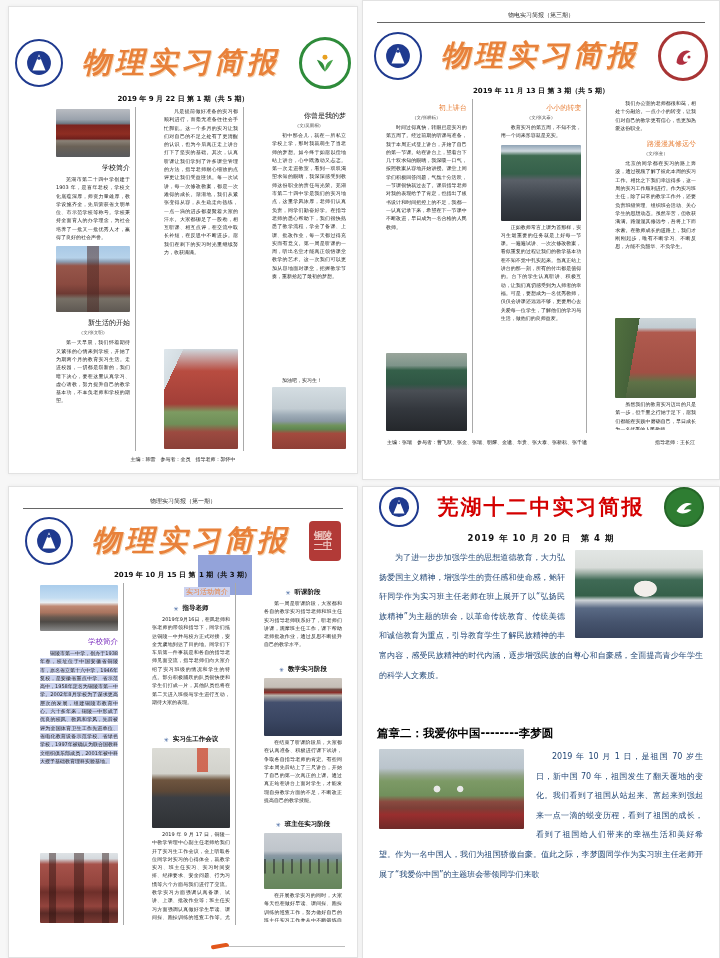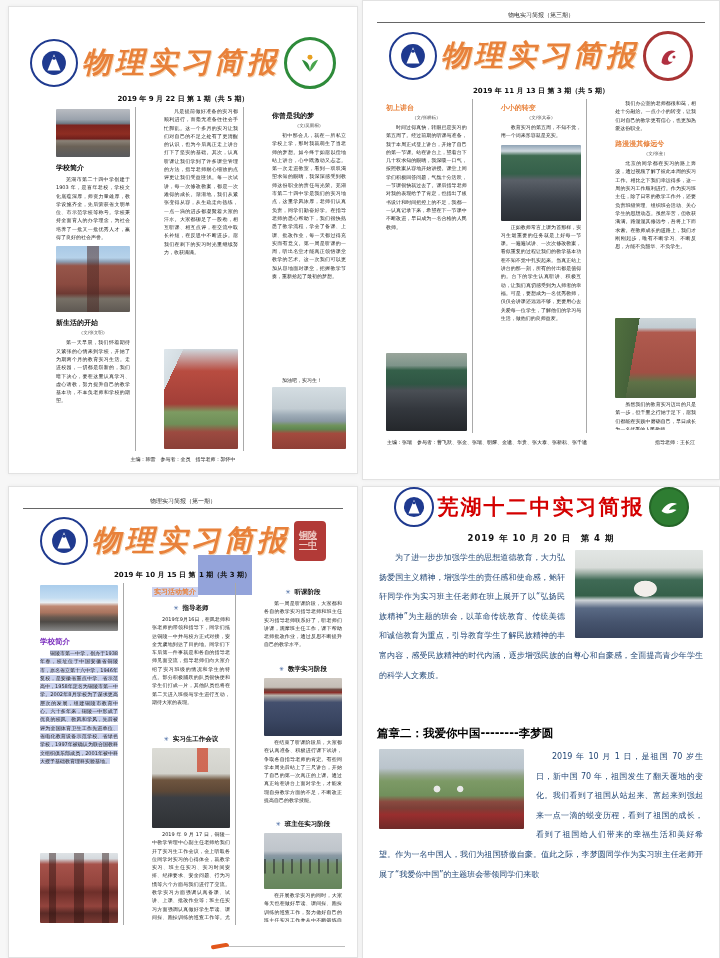--- a/index.html
+++ b/index.html
@@ -7,21 +7,21 @@
        font-family:"DejaVu Sans",sans-serif;color:#222;}
   .page{position:absolute;background:#fff;border:1px solid #e2e2e2;box-shadow:0 0 4px rgba(0,0,0,.05);overflow:hidden;}
   #p1{left:8px;top:6px;width:348px;height:466px;}
   #p2{left:362px;top:0;width:356px;height:478px;}
   #p3{left:8px;top:486px;width:348px;height:470px;}
   #p4{left:362px;top:486px;width:356px;height:472px;}
 
   .runhead{font-size:6px;color:#333;text-align:center;padding-top:10px;}
   .runrule{border-bottom:1.5px solid #666;margin:2px 14px 0;}
 
-  .masthead{display:flex;align-items:center;justify-content:center;gap:4px;}
+  .masthead{display:flex;align-items:center;justify-content:center;gap:19px;}
   #p1 .masthead{margin-top:30px;}
   #p2 .masthead{margin-top:8px;}
   #p3 .masthead{margin-top:8px;}
   #p4 .masthead{}
   .mtitle{font-family:"DejaVu Serif",serif;font-style:italic;font-weight:bold;color:#e8813a;
           font-size:29px;letter-spacing:4px;text-shadow:1px 1px 0 #f5d3b0;white-space:nowrap;}
   .mtitle.red{color:#d40000;font-style:normal;font-size:21px;letter-spacing:2px;text-shadow:none;}
 
   .ringlogo{border-radius:50%;background:#fff;display:flex;align-items:center;justify-content:center;flex:0 0 auto;}
   .lg-blue{width:44px;height:44px;border:2px solid #1f3a8f;}
@@ -38,29 +38,29 @@
 
   .cols{display:flex;margin-top:2px;}
   #p1 .cols{height:344px;padding:0 6px 0 42px;}
   #p2 .cols{height:334px;padding:0 18px;}
   #p3 .cols{height:342px;padding:0 10px 0 26px;}
   .col{flex:1;min-width:0;padding:0 5px;display:flex;flex-direction:column;overflow:hidden;}
   .col+.col{border-left:1px solid #a9a9a9;padding-left:28px;}
   .grow{flex:1 1 auto;min-height:0;overflow:hidden;}
   .clamp{overflow:hidden;flex:0 0 auto;}
 
-  .h-c{font-size:7px;font-weight:bold;text-align:left;color:#111;margin:4px 0 2px;flex:0 0 auto;}
+  .h-c{font-size:7px;font-weight:normal;text-align:right;color:#111;margin:4px 0 2px;flex:0 0 auto;}
   .h-or{color:#e8813a;}
   .h-vi{color:#7b2fbe;font-size:7.5px;}
   .h-orhl{color:#e8813a;background:#cdd3f0;display:inline-block;padding:0 2px;}
   .byline{font-size:4.5px;text-align:center;color:#444;margin-bottom:3px;flex:0 0 auto;}
   .p{font-size:5px;line-height:1.66;color:#222;text-align:justify;text-indent:2em;
      word-break:break-all;margin:0 0 3px;}
   .hl-lav{background:#ccd3ee;}
-  .bullet{display:flex;justify-content:center;gap:4px;font-size:6.5px;
+  .bullet{display:flex;align-items:center;justify-content:center;gap:4px;font-size:6.5px;
           font-weight:bold;color:#111;margin:5px 0 2px;flex:0 0 auto;}
   .star{color:#2e5596;font-size:6px;font-weight:normal;}
 
   .ph{width:100%;margin:2px 0;flex:0 0 auto;border-radius:1px;}
   .mta{margin-top:auto;}
   .ph1{height:48px;background:linear-gradient(180deg,#b9bcc2 0%,#9aa2ac 22%,#6f7a85 30%,#7c241f 34%,#8e2d22 52%,#70201c 62%,#8a8277 66%,#6b6257 78%,#585a5e 100%);}
   .ph2{height:66px;background:linear-gradient(90deg,transparent 42%,rgba(74,38,34,.5) 42%,rgba(74,38,34,.5) 58%,transparent 58%),linear-gradient(180deg,#a9c9e6 0%,#b6d2ea 18%,#8a9bb0 24%,#97564a 30%,#8a4a40 58%,#6e3a33 72%,#777066 80%,#5e5852 100%);}
   .ph3{height:100px;background:linear-gradient(115deg,#dfe7ec 0%,#d4dde2 16%,transparent 16%),linear-gradient(180deg,#cfd8de 0%,#b84c40 22%,#a23f38 55%,#7d9b62 63%,#6f8f58 75%,#9c4a40 83%,#8a4038 100%);}
   .ph4{height:62px;background:linear-gradient(180deg,#d4dde2 0%,#c2ccd2 35%,#9fadb8 45%,#8a98a4 55%,#70935c 62%,#5f8750 68%,#a34a3e 75%,#8f3f36 100%);}
   .ph5{height:78px;background:linear-gradient(180deg,#9aa69c 0%,#7e948a 16%,#35604a 22%,#2f5644 40%,#4a4f55 48%,#33373d 72%,#24272b 100%);}

